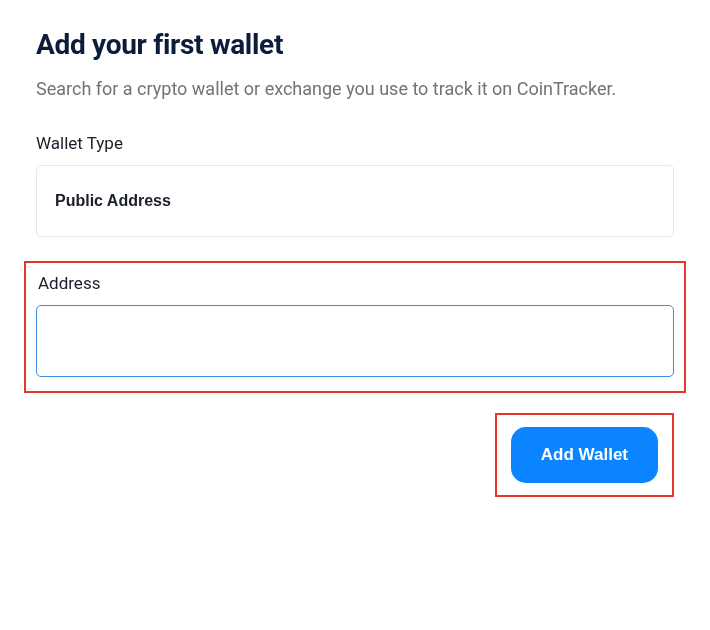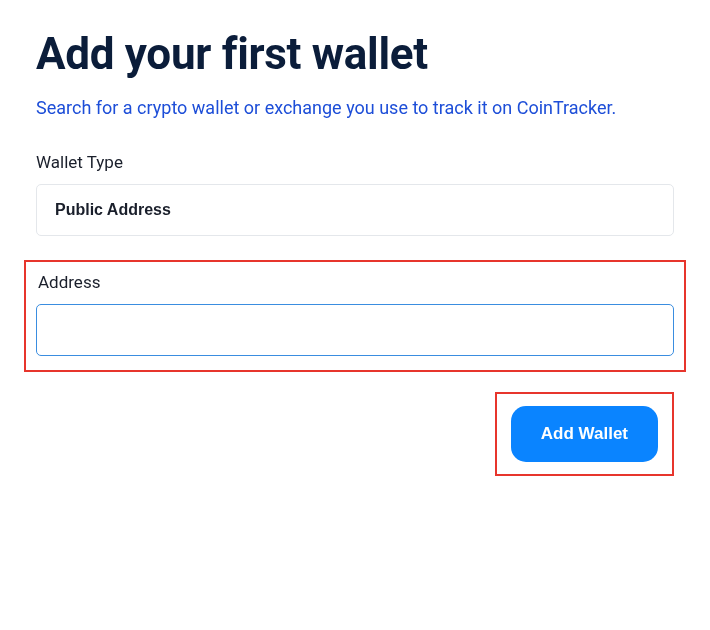--- a/index.html
+++ b/index.html
@@ -8,45 +8,45 @@
       padding: 0;
     }
     body {
       font-family: -apple-system, BlinkMacSystemFont, "Segoe UI", Roboto, Helvetica, Arial, sans-serif;
       background: #ffffff;
       width: 710px;
       height: 630px;
       padding: 28px 36px;
     }
     .title {
-      font-size: 44px;
+      font-size: 28px;
       font-weight: 700;
       color: #0b1d3a;
       margin-bottom: 14px;
       letter-spacing: -0.3px;
     }
     .subtitle {
       font-size: 18px;
-      color: #1d4ed8;
+      color: #737373;
       line-height: 1.55;
       margin-bottom: 30px;
       max-width: 600px;
     }
     .form-group {
       margin-bottom: 24px;
     }
     .field-label {
       font-size: 17px;
       color: #1a1f2b;
       margin-bottom: 12px;
       display: block;
     }
     .field-input {
       width: 100%;
-      height: 52px;
+      height: 72px;
       padding: 0 18px;
       font-size: 16px;
       font-weight: 600;
       color: #1a1f2b;
       border: 1px solid #e4e7eb;
       border-radius: 5px;
       background: #ffffff;
       outline: none;
     }
     .highlight-box {

